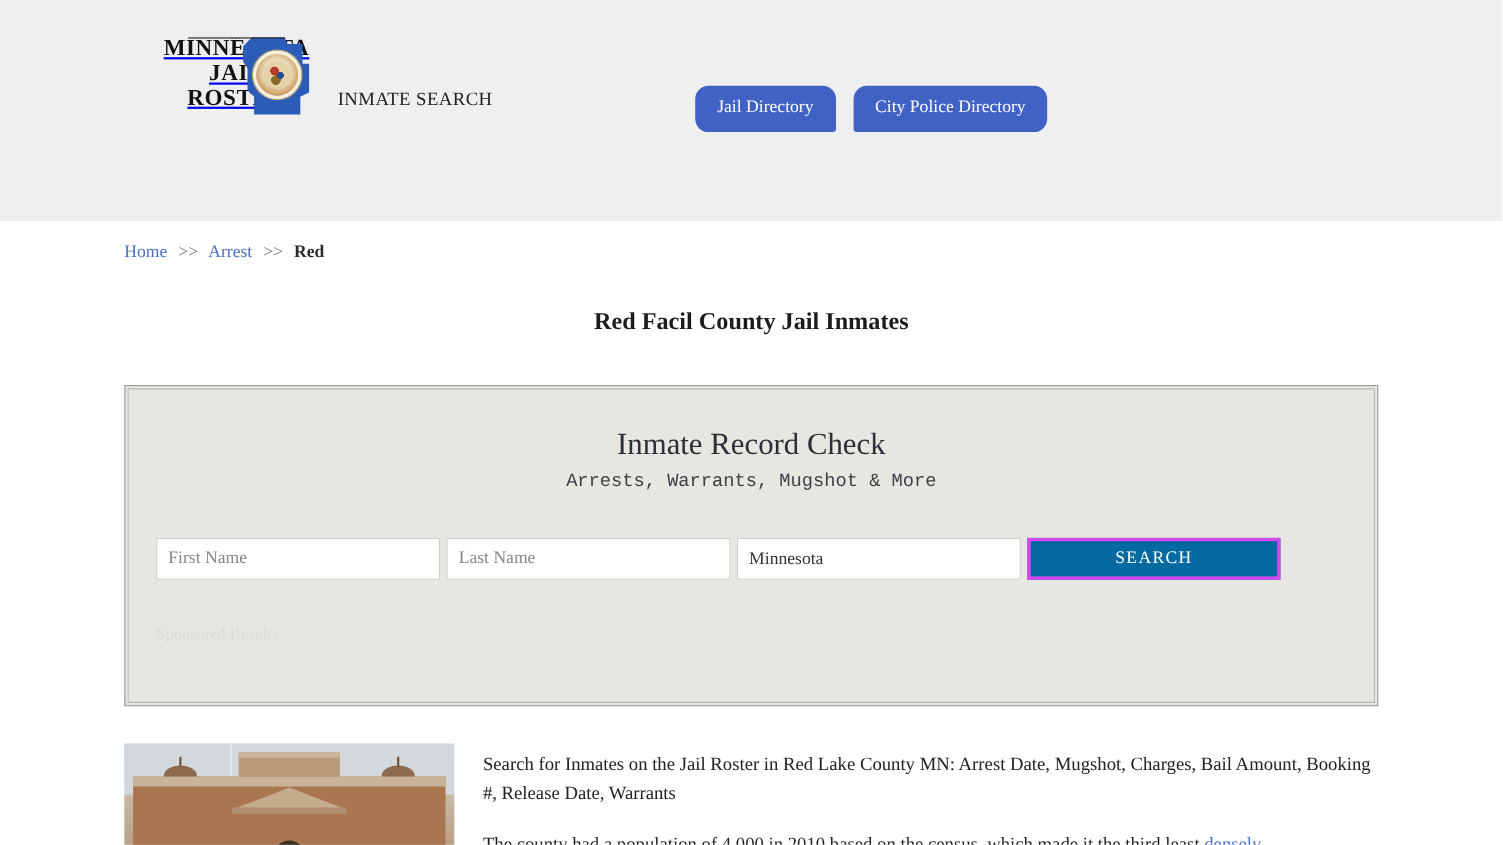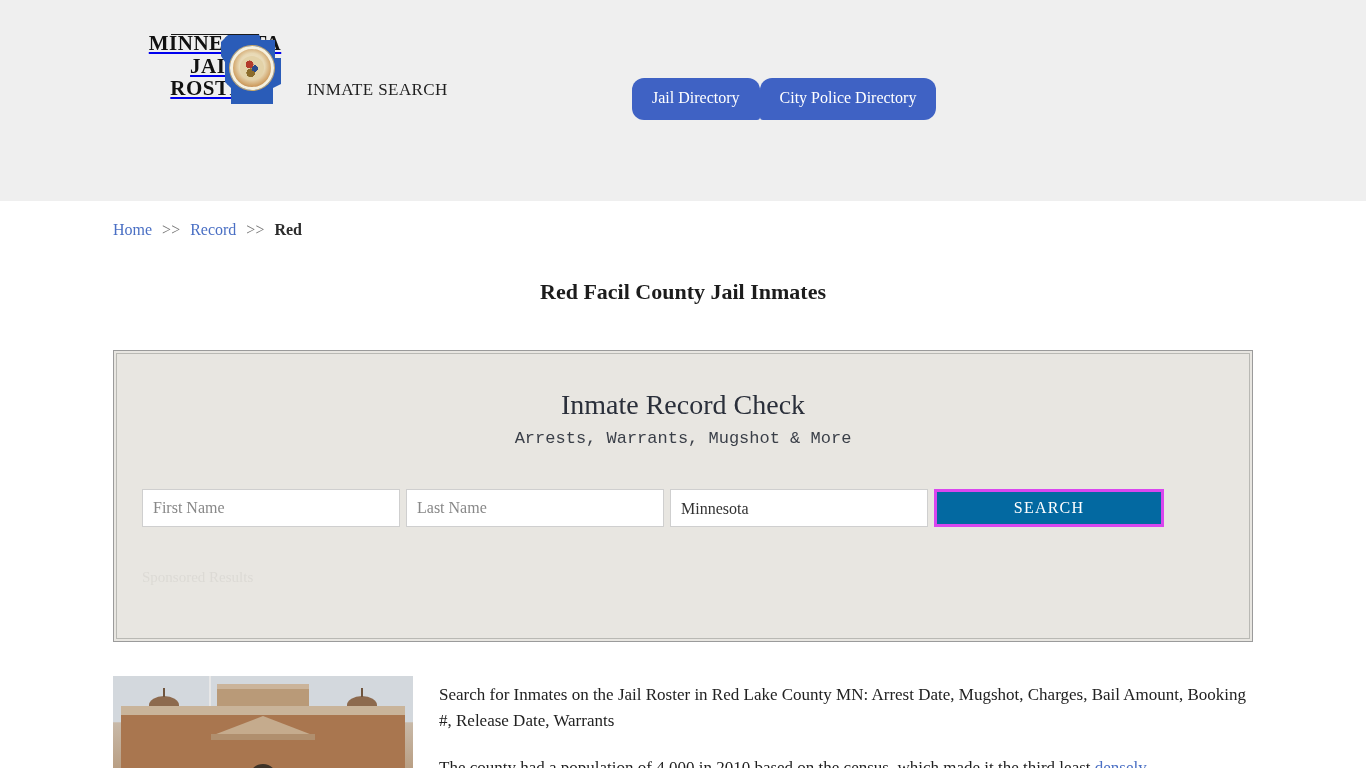--- a/index.html
+++ b/index.html
@@ -103,21 +103,21 @@
     font-family: "Liberation Serif", "DejaVu Serif", serif;
   }
 
   
   .nav-tabs {
     position: absolute;
     left: 485px;
     top: 78px;
     display: flex;
     align-items: flex-end;
-    gap: 0;
+    gap: 16px;
     padding-left: 34px;
   }
   .nav-tab {
     background: #3f62c4;
     color: #ffffff;
     font-size: 16px;
     padding: 11px 20px 13px 20px;
     border-radius: 12px 12px 6px 6px;
     border: none;
     cursor: pointer;
@@ -353,21 +353,21 @@
 
 
   </div>
 </header>
 
 <main class="content-wrap">
 
   <div class="breadcrumb">
     <a href="#">Home</a>
     <span class="sep">&gt;&gt;</span>
-    <a href="#">Record</a>
+    <a href="#">Arrest</a>
     <span class="sep">&gt;&gt;</span>
     <span class="current">Red</span>
   </div>
 
   <h1 class="page-title">Red Facil County Jail Inmates</h1>
 
   <section class="record-panel">
     <h2 class="panel-title">Inmate Record Check</h2>
     <div class="panel-sub">Arrests, Warrants, Mugshot &amp; More</div>
 

